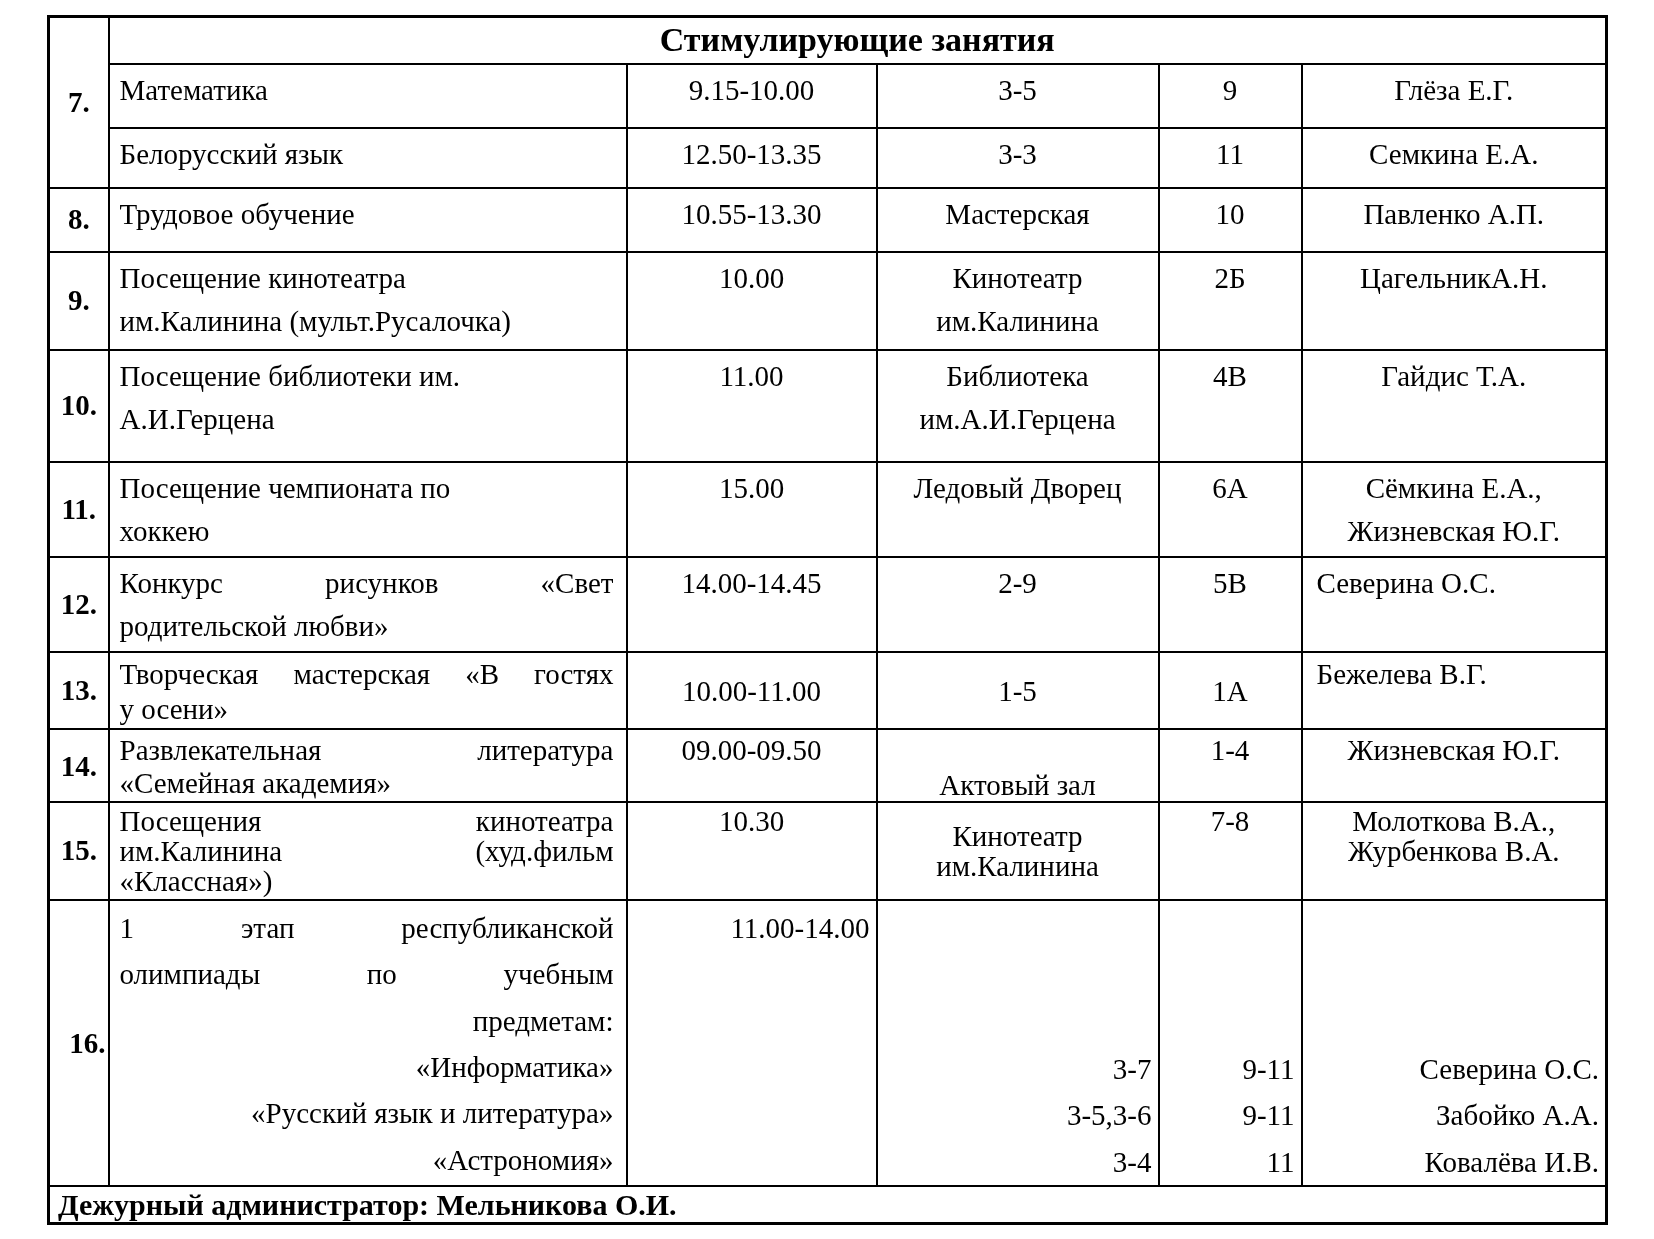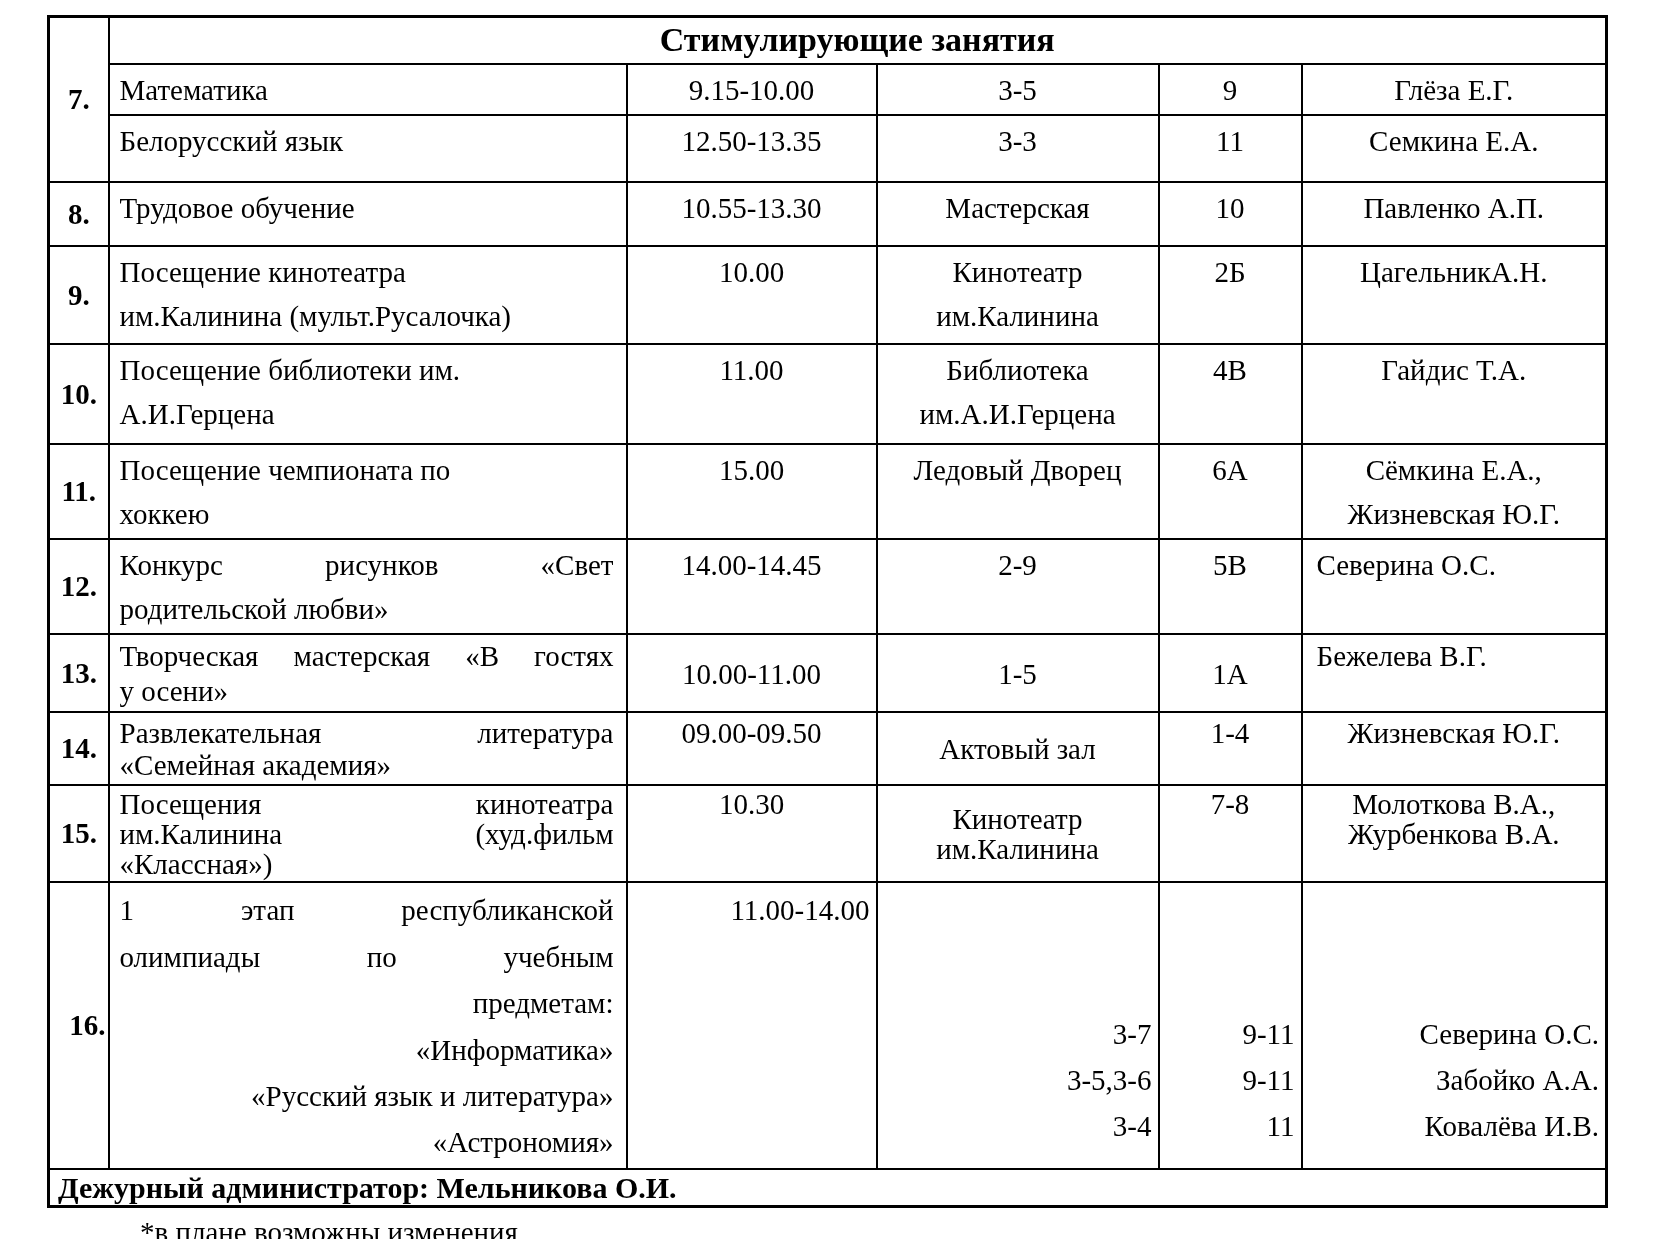--- a/index.html
+++ b/index.html
@@ -36,21 +36,21 @@
     text-align:center;
     vertical-align:middle;
     padding:0 2px;
   }
   td.act{
     text-align:left;
     padding:4px 12px 2px 10px;
   }
   td.c{text-align:center;}
   td.vm{vertical-align:middle;}
-  td.vb{vertical-align:bottom;padding-bottom:18px;}
+  td.vb{vertical-align:bottom;padding-bottom:0;}
   td.tl{text-align:left;padding-left:14px;}
   .ln{display:block;}
   .j{text-align:justify;text-align-last:justify;}
   
   tr.s15 .ln{line-height:1.5;}
   tr.s12 .ln{line-height:1.2;}
   tr.s11 .ln{line-height:1.12;}
   tr.s105 .ln{line-height:1.03;}
   tr.s16 .ln{line-height:1.6;text-align:right;}
   td.admin{
@@ -81,39 +81,39 @@
     </colgroup>
 
     <tbody>
         <tr style="height:43px">
       <td class="num" rowspan="3">
             <span class="ln">7.</span>
           </td>
       <td class="title-cell" colspan="5">Стимулирующие занятия</td>
     </tr>
 
-    <tr class="s15" style="height:51px">
+    <tr class="s15" style="height:64px">
       <td class="act">
             <span class="ln">Математика</span>
           </td>
       <td class="c">
             <span class="ln">9.15-10.00</span>
           </td>
       <td class="c">
             <span class="ln">3-5</span>
           </td>
       <td class="c">
             <span class="ln">9</span>
           </td>
       <td class="c">
             <span class="ln">Глёза Е.Г.</span>
           </td>
     </tr>
 
-    <tr class="s15" style="height:67px">
+    <tr class="s15" style="height:60px">
       <td class="act">
             <span class="ln">Белорусский язык</span>
           </td>
       <td class="c">
             <span class="ln">12.50-13.35</span>
           </td>
       <td class="c">
             <span class="ln">3-3</span>
           </td>
       <td class="c">
@@ -161,21 +161,21 @@
         <span class="ln">им.Калинина</span>
       </td>
       <td class="c">
             <span class="ln">2Б</span>
           </td>
       <td class="c">
             <span class="ln">ЦагельникА.Н.</span>
           </td>
     </tr>
 
-    <tr class="s15" style="height:100px">
+    <tr class="s15" style="height:112px">
       <td class="num">
             <span class="ln">10.</span>
           </td>
       <td class="act">
         <span class="ln">Посещение библиотеки им.</span>
         <span class="ln">А.И.Герцена</span>
       </td>
       <td class="c">
             <span class="ln">11.00</span>
           </td>

